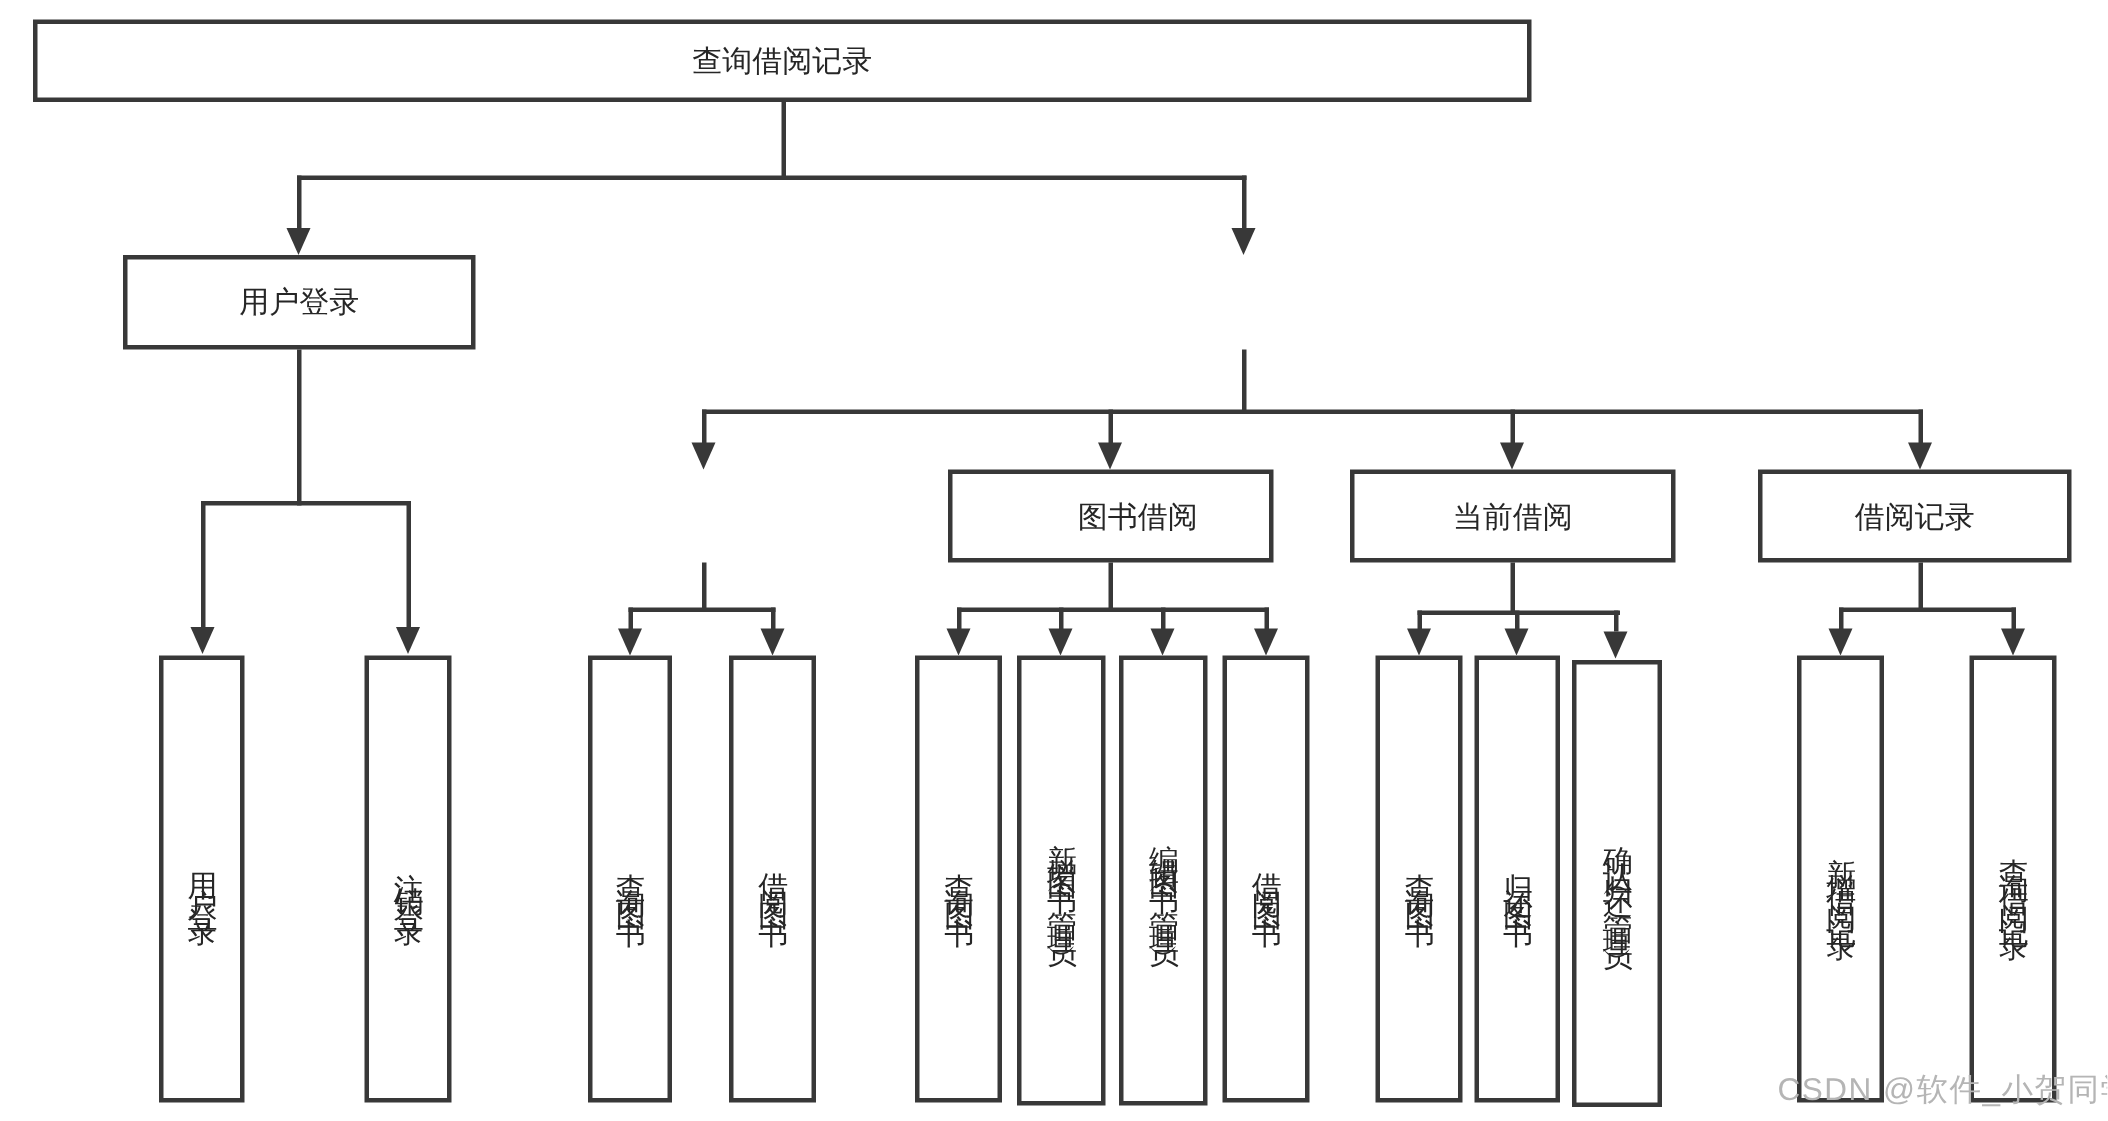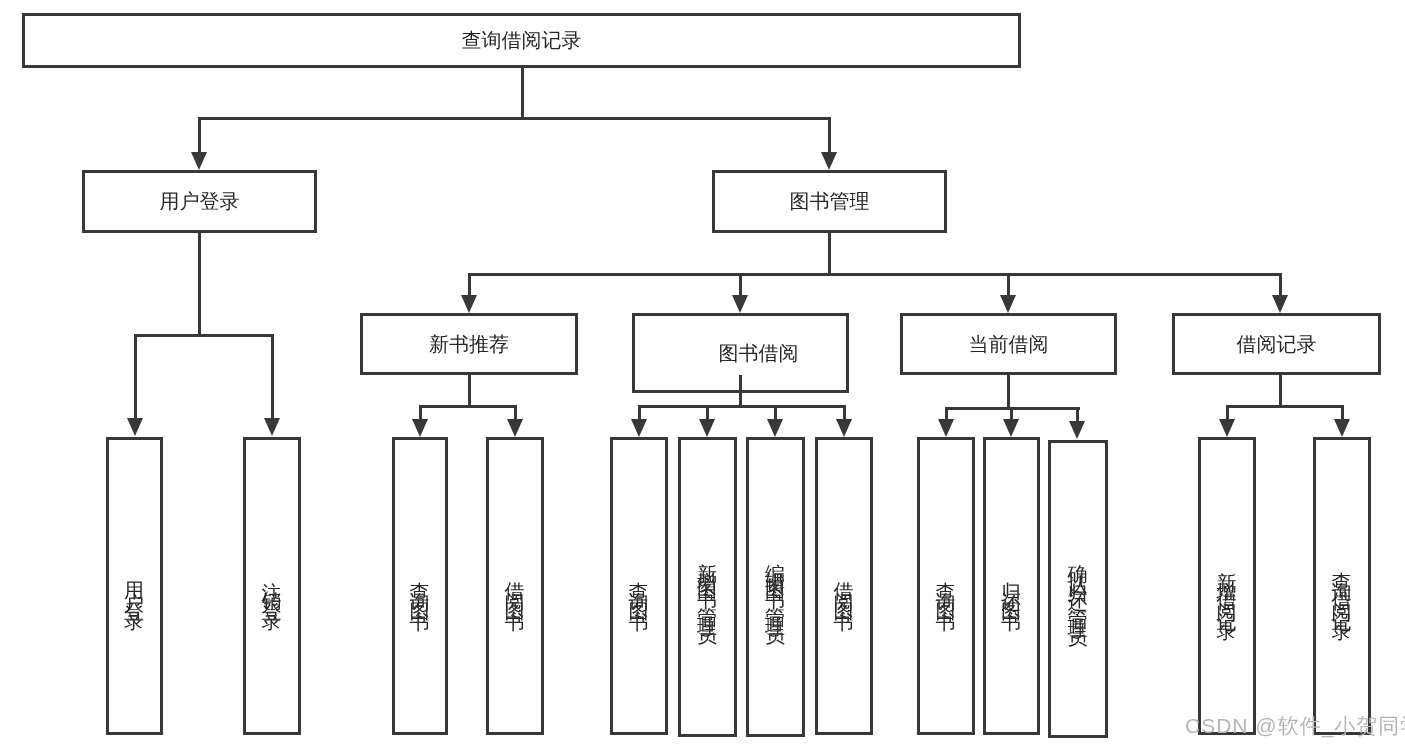--- a/index.html
+++ b/index.html
@@ -49,46 +49,40 @@
   <div class="vline" style="left:521px;top:68px;height:52px;"></div>
   <div class="hline" style="left:198px;top:117px;width:633px;"></div>
   <div class="vline" style="left:198px;top:117px;height:39px;"></div>
   <div class="arrow" style="left:191px;top:152px;"></div>
   <div class="vline" style="left:828px;top:117px;height:39px;"></div>
   <div class="arrow" style="left:821px;top:152px;"></div>
 
   <div class="box" style="left:82px;top:170px;width:235px;height:63px;">
     <span>用户登录</span>
   </div>
-  <div class="box" style="left:712px;top:170px;width:235px;height:63px;">
-    <span>图书管理</span>
-  </div>
 
   <div class="vline" style="left:198px;top:233px;height:104px;"></div>
   <div class="hline" style="left:134px;top:334px;width:140px;"></div>
   <div class="vline" style="left:134px;top:334px;height:87px;"></div>
   <div class="arrow" style="left:127px;top:418px;"></div>
   <div class="vline" style="left:271px;top:334px;height:87px;"></div>
   <div class="arrow" style="left:264px;top:418px;"></div>
 
   <div class="vline" style="left:828px;top:233px;height:43px;"></div>
   <div class="hline" style="left:468px;top:273px;width:814px;"></div>
   <div class="vline" style="left:468px;top:273px;height:24px;"></div>
   <div class="arrow" style="left:461px;top:295px;"></div>
   <div class="vline" style="left:739px;top:273px;height:24px;"></div>
   <div class="arrow" style="left:732px;top:295px;"></div>
   <div class="vline" style="left:1007px;top:273px;height:24px;"></div>
   <div class="arrow" style="left:1000px;top:295px;"></div>
   <div class="vline" style="left:1279px;top:273px;height:24px;"></div>
   <div class="arrow" style="left:1272px;top:295px;"></div>
 
-  <div class="box" style="left:360px;top:313px;width:218px;height:62px;">
-    <span>新书推荐</span>
-  </div>
-  <div class="box" style="left:632px;top:313px;width:217px;height:80px;padding-left:36px;">
+  <div class="box" style="left:632px;top:313px;width:217px;height:62px;padding-left:36px;">
     <span>图书借阅</span>
   </div>
   <div class="box" style="left:900px;top:313px;width:217px;height:62px;">
     <span>当前借阅</span>
   </div>
   <div class="box" style="left:1172px;top:313px;width:209px;height:62px;">
     <span>借阅记录</span>
   </div>
 
   <div class="vline" style="left:468px;top:375px;height:33px;"></div>

